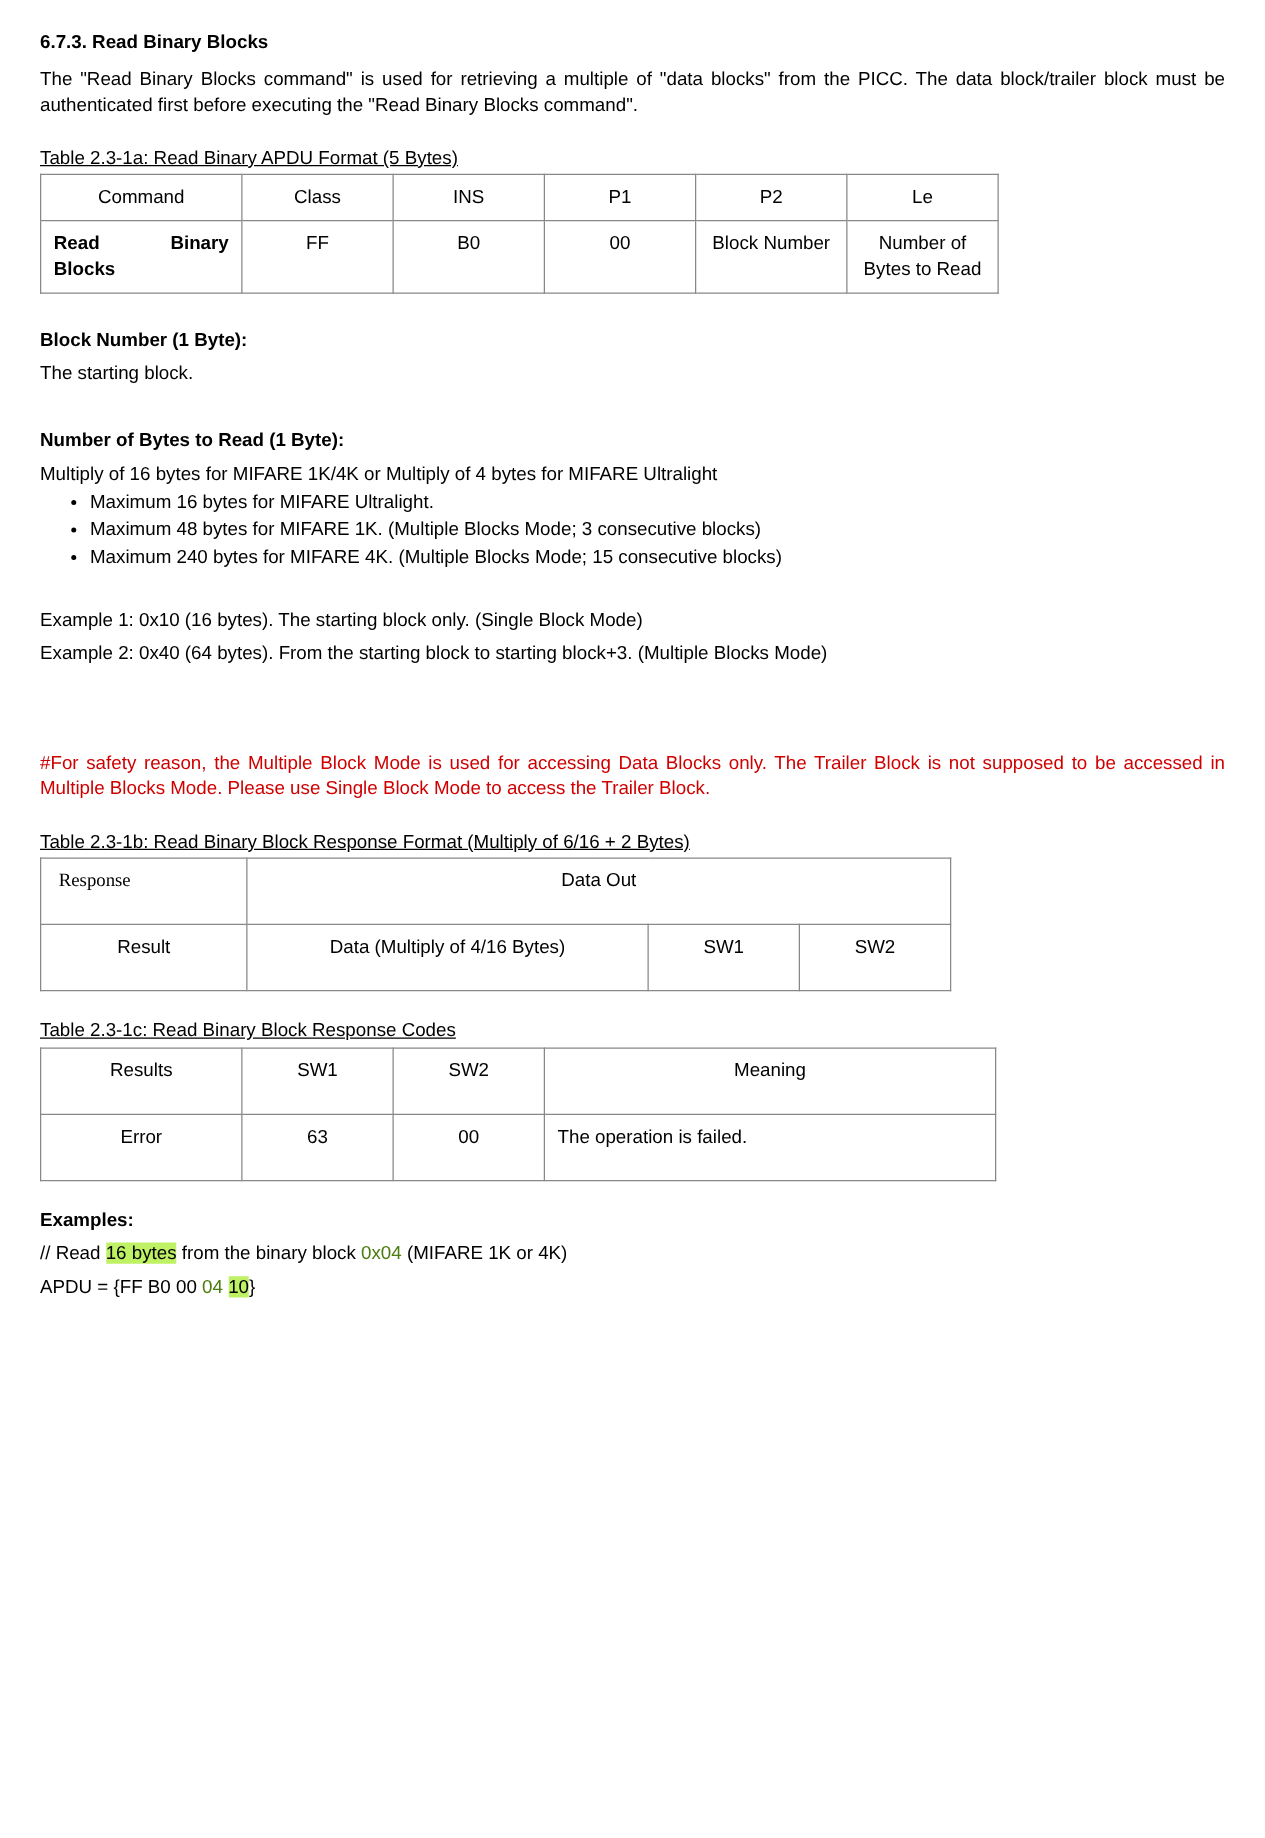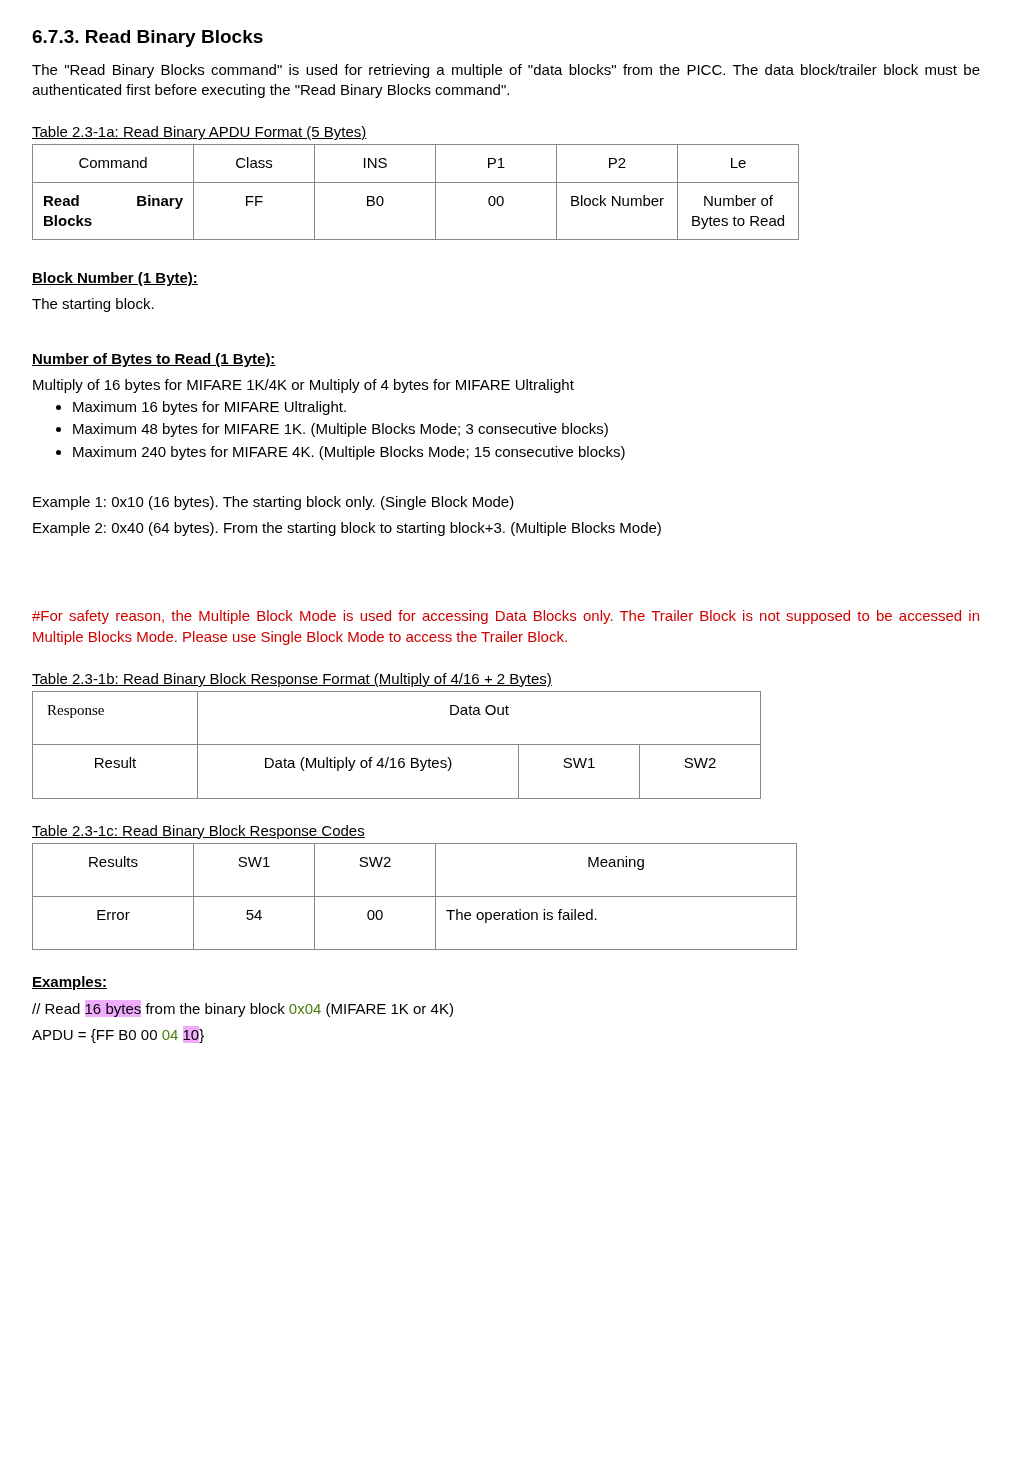--- a/index.html
+++ b/index.html
@@ -4,47 +4,47 @@
 <style>
   body {
     font-family: Arial, Helvetica, sans-serif;
     font-size: 15px;
     color: #000;
     margin: 24px 32px;
     line-height: 1.35;
     width: 948px;
   }
   h2 {
-    font-size: 19px;
+    font-size: 15px;
     font-weight: bold;
     margin: 0 0 10px 0;
   }
   p { margin: 6px 0; }
   .justify { text-align: justify; }
-  .bold { font-weight: bold; text-decoration: underline; }
+  .bold { font-weight: bold; }
   .caption { margin-top: 22px; margin-bottom: 2px; text-decoration: underline; }
   table {
     border-collapse: collapse;
     margin: 0;
   }
   td {
     border: 1px solid #888;
     padding: 8px 10px;
     vertical-align: top;
   }
   .thw { width: 140px; text-align: center; }
   .tw100 { width: 100px; text-align: center; }
   .t1 td { height: auto; margin-left: 24px; }
   .center { text-align: center; }
   ul { margin: 2px 0 2px 40px; padding: 0; }
   li { margin: 2px 0; }
   .gap { height: 22px; }
   .red { color: #d00000; margin-top: 40px; }
   .blue { color: #4d7c0f; }
-  .hlyellow { background: #f0abfc; }
+  .hlyellow { background: #bef264; }
   .ex-block { margin-top: 22px; }
 </style>
 </head>
 <body>
 
 <h2>6.7.3.       Read Binary Blocks</h2>
 
 <p class="justify">The "Read Binary Blocks command" is used for retrieving a multiple of "data blocks" from the PICC. The data block/trailer block must be authenticated first before executing the "Read Binary Blocks command".</p>
 
 <p class="caption">Table 2.3-1a: Read Binary APDU Format (5 Bytes)</p>
@@ -92,21 +92,21 @@
 
 <div class="gap"></div>
 
 <p>Example 1: 0x10 (16 bytes). The starting block only. (Single Block Mode)</p>
 <p>Example 2: 0x40 (64 bytes). From the starting block to starting block+3. (Multiple Blocks Mode)</p>
 
 <div class="gap"></div>
 
 <p class="red justify">#For safety reason, the Multiple Block Mode is used for accessing Data Blocks only. The Trailer Block is not supposed to be accessed in Multiple Blocks Mode. Please use Single Block Mode to access the Trailer Block.</p>
 
-<p class="caption">Table 2.3-1b: Read Binary Block Response Format (Multiply of 4/16 + 2 Bytes)</p>
+<p class="caption">Table 2.3-1b: Read Binary Block Response Format (Multiply of 6/16 + 2 Bytes)</p>
 <table>
   <tbody>
       <tr>
     <td class="thw center" style="padding-bottom:24px;text-align:left;padding-left:14px;font-family:Liberation Serif, serif;">Response</td>
     <td class="center" colspan="3" style="width:520px;">Data Out</td>
   </tr>
   <tr>
     <td class="thw center" style="padding-bottom:24px;">Result</td>
     <td class="center" style="width:300px;">Data (Multiply of 4/16 Bytes)</td>
     <td class="tw100 center">SW1</td>
@@ -119,21 +119,21 @@
 <table>
   <tbody>
       <tr>
     <td class="thw center" style="padding-bottom:24px;">Results</td>
     <td class="tw100 center">SW1</td>
     <td class="tw100 center">SW2</td>
     <td class="center" style="width:340px;">Meaning</td>
   </tr>
   <tr>
     <td class="thw center" style="padding-bottom:24px;">Error</td>
-    <td class="tw100 center">54</td>
+    <td class="tw100 center">63</td>
     <td class="tw100 center">00</td>
     <td style="width:340px;">The operation is failed.</td>
   </tr>
 </tbody>
   </table>
 
 <div class="ex-block">
   <p class="bold">Examples:</p>
   <p>
     <span>// Read </span><span class="hlyellow">16 bytes</span><span> from the binary block </span><span class="blue">0x04</span><span> (MIFARE 1K or 4K)</span>

